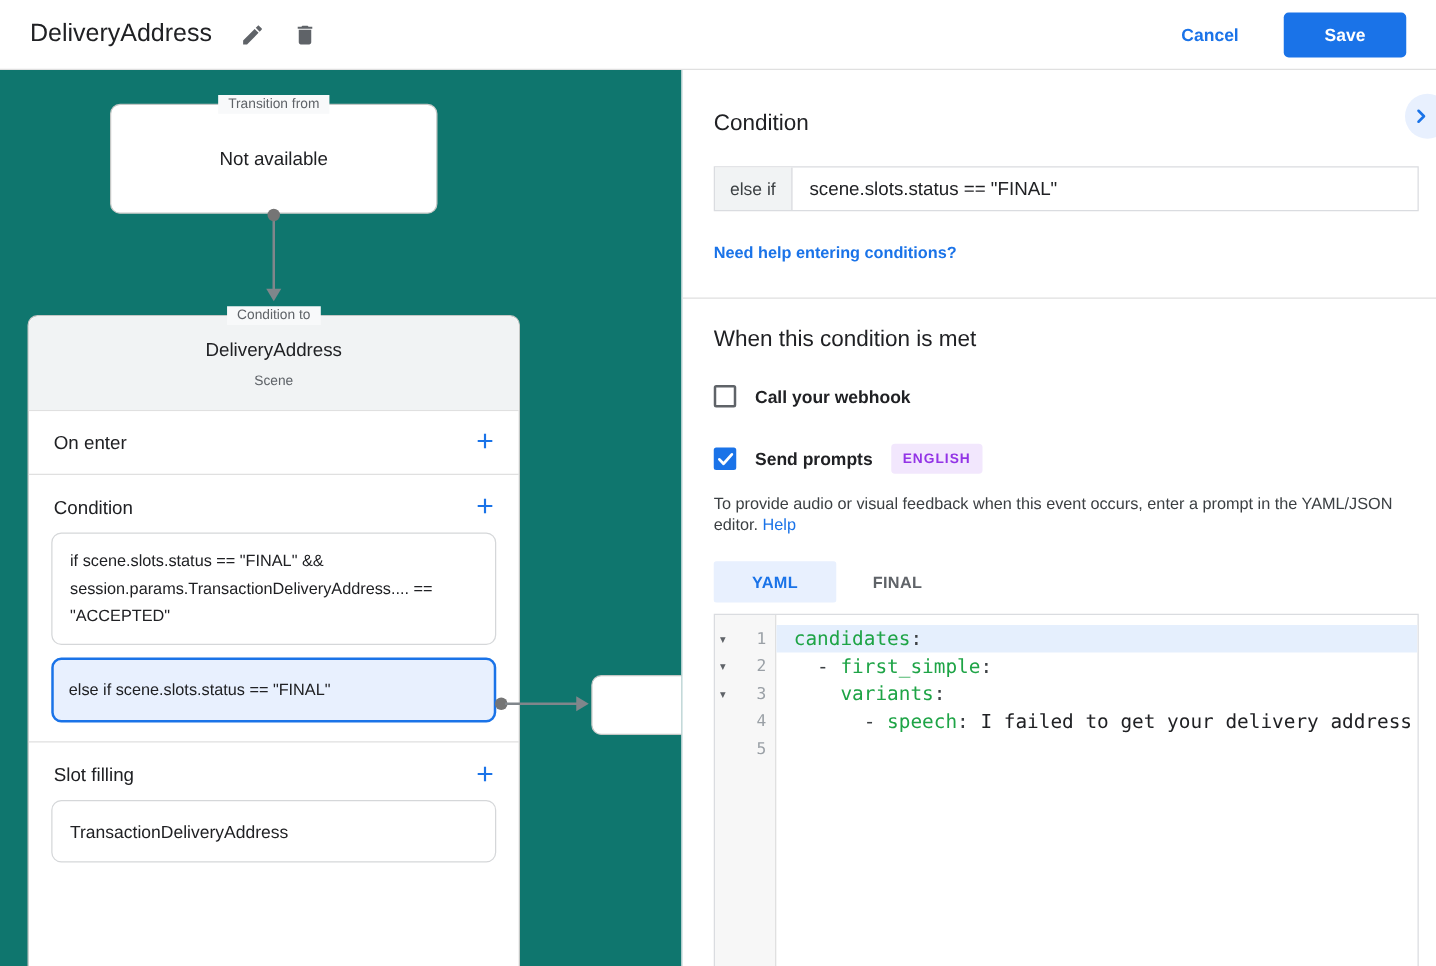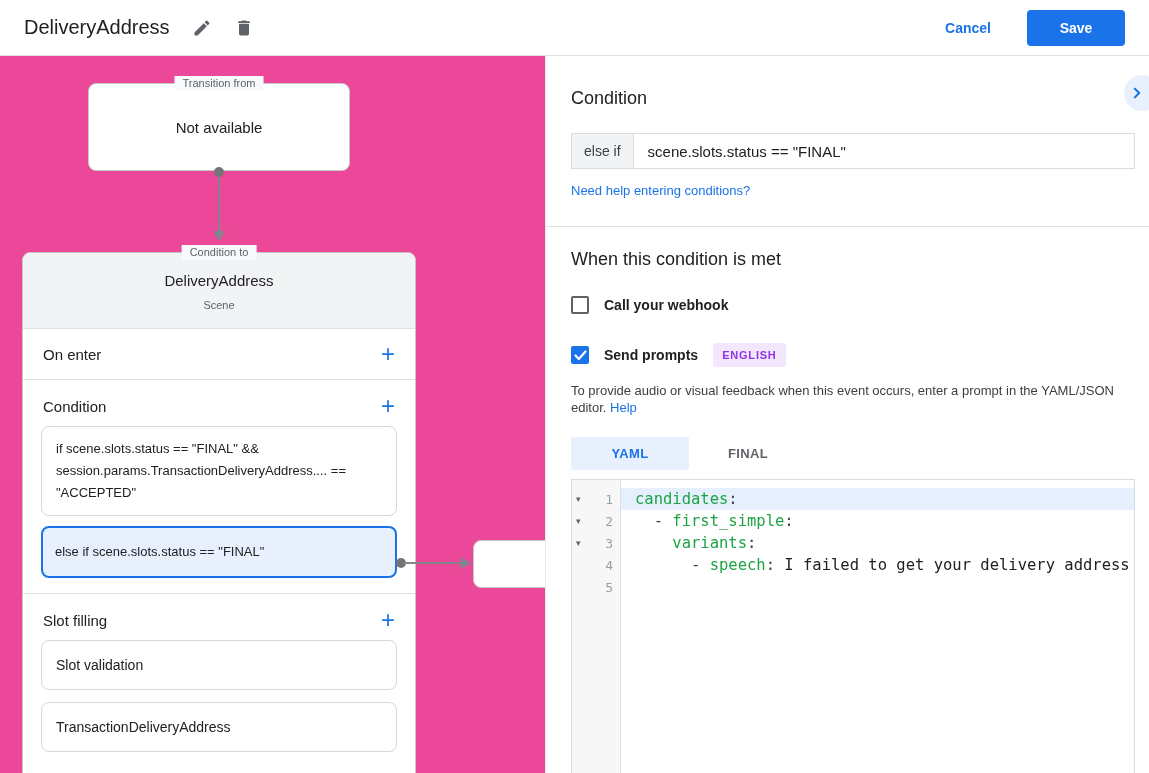--- a/index.html
+++ b/index.html
@@ -24,21 +24,21 @@
   .cancel-btn { color: #1a73e8; font-size: 14px; font-weight: bold; margin-right: 36px; cursor: pointer; }
   .save-btn {
     background: #1a73e8; color: #fff; font-size: 14px; font-weight: bold;
     width: 98px; height: 36px; border-radius: 4px;
     display: flex; align-items: center; justify-content: center; cursor: pointer;
   }
 
   
   .canvas {
     position: absolute; left: 0; top: 56px; width: 546px; height: 717px;
-    background: #ec4899; border-right: 1px solid #e8eaed; overflow: hidden;
+    background: #0f766e; border-right: 1px solid #e8eaed; overflow: hidden;
   }
   .legend {
     position: absolute; top: -8px; left: 50%; transform: translateX(-50%);
     font-size: 11px; line-height: 15px; color: #5f6368;
     background: #f8f9fa; padding: 0 8px; white-space: nowrap; z-index: 2;
   }
   .from-box {
     position: absolute; left: 88px; top: 27px; width: 262px; height: 88px;
     background: #fff; border: 1px solid #c4c7c5; border-radius: 8px;
   }
@@ -117,21 +117,21 @@
     margin-top: 24px; display: flex; align-items: stretch;
     border: 1px solid #dadce0; height: 36px; background: #fff;
   }
   .expr-prefix {
     background: #f1f3f4; border-right: 1px solid #dadce0; padding: 0 12px;
     display: flex; align-items: center; font-size: 14px; color: #3c4043; white-space: nowrap;
   }
   .expr-value { flex: 1; display: flex; align-items: center; padding: 0 14px; font-size: 15px; color: #202124; }
 
   .link { color: #1a73e8; font-size: 13px; cursor: pointer; }
-  .help-link-row { margin-top: 12px; }
+  .help-link-row { margin-top: 24px; font-weight: bold; }
 
   .panel-divider { margin: 27px -14px 0 -25px; border-bottom: 1px solid #e0e0e0; }
 
   .when-heading { margin-top: 22px; }
 
   .check-row { display: flex; align-items: center; margin-top: 26px; }
   .check-row.second { margin-top: 29px; }
   .checkbox {
     width: 18px; height: 18px; border: 2px solid #5f6368; border-radius: 2px;
     background: #fff; flex: none; cursor: pointer;
@@ -144,21 +144,21 @@
   .lang-badge {
     margin-left: 15px; background: #f2e7fd; color: #9334e6;
     font-size: 11px; font-weight: bold; letter-spacing: 0.8px;
     padding: 6px 9px; border-radius: 3px;
   }
 
   .desc { margin-top: 15px; font-size: 13px; line-height: 17px; color: #3c4043; max-width: 564px; }
 
   .tabs { margin-top: 21px; display: flex; }
   .tab {
-    width: 118px; height: 33px; display: flex; align-items: center; justify-content: center;
+    width: 98px; height: 33px; display: flex; align-items: center; justify-content: center;
     font-size: 13px; font-weight: bold; letter-spacing: 0.3px; color: #5f6368; cursor: pointer;
   }
   .tab.active { background: #e8f0fe; color: #1a73e8; border-radius: 2px; }
 
   .editor {
     margin-top: 9px; border: 1px solid #dadce0; height: 310px;
     display: flex; background: #fff; overflow: hidden;
   }
   .gutter {
     width: 49px; background: #f7f7f7; border-right: 1px solid #e0e0e0;
@@ -224,21 +224,20 @@
       </div>
       <div class="cond-box">if scene.slots.status == "FINAL" &amp;&amp; session.params.TransactionDeliveryAddress.... == "ACCEPTED"</div>
       <div class="cond-box selected">else if scene.slots.status == "FINAL"</div>
     </div>
 
     <div>
       <div class="card-row section-label">
         <span class="row-label">Slot filling</span>
         <span class="plus-icon">+</span>
       </div>
-      <div class="slot-box">Slot validation</div>
       <div class="slot-box">TransactionDeliveryAddress</div>
     </div>
   </div>
 
   <div class="h-dot"></div>
   <div class="h-line"></div>
   <div class="h-arrowhead"></div>
   <div class="target-box"></div>
 </div>
 

